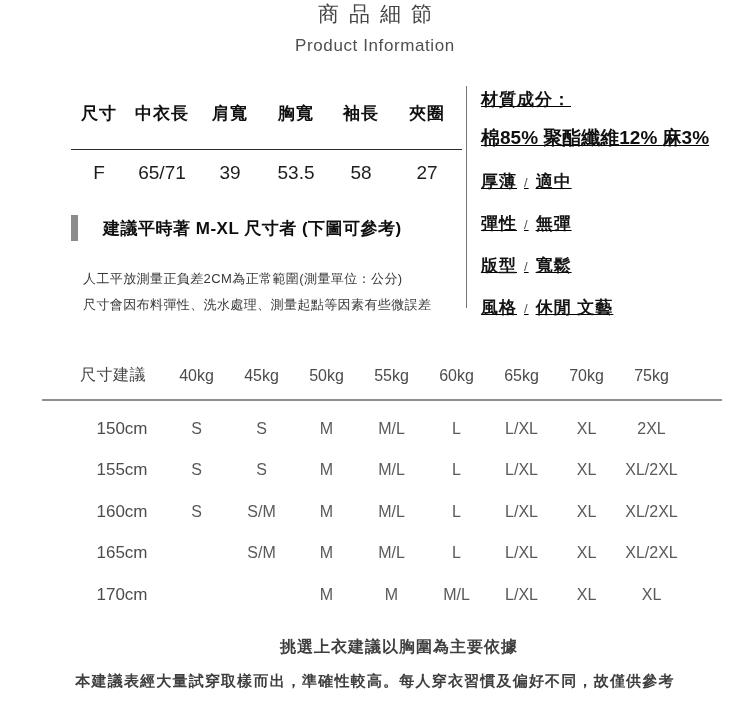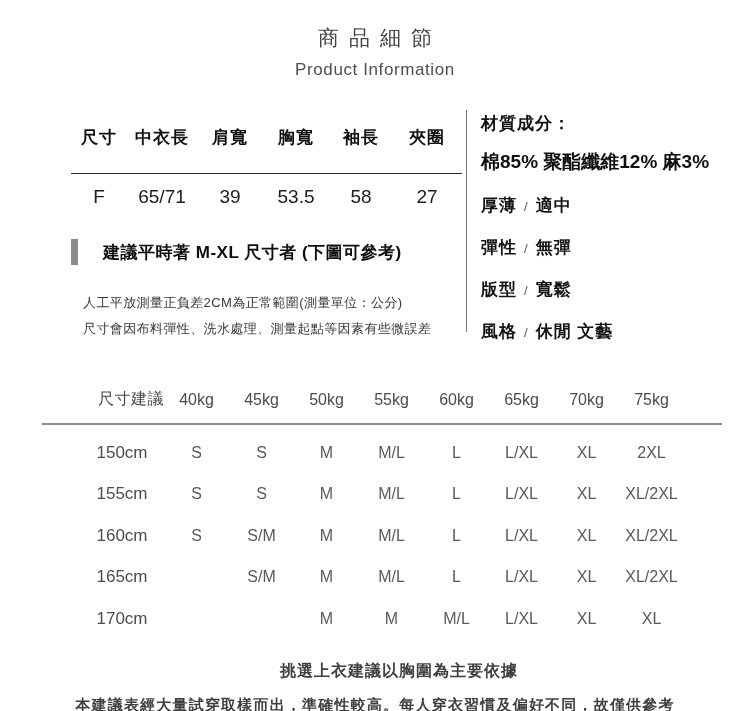--- a/index.html
+++ b/index.html
@@ -1,28 +1,28 @@
 <!DOCTYPE html>
 <html><head>
 <meta charset="utf-8">
 <style>
   * { margin:0; padding:0; box-sizing:border-box; }
   body { background:#fff; font-family:"Liberation Sans","DejaVu Sans",sans-serif; }
   .page { position:relative; width:750px; height:711px; background:#ffffff; overflow:hidden; }
 
   
-  .header { padding-top:24px; text-align:center; }
+  .header { text-align:center; }
   .title-zh { font-size:21px; font-weight:500; color:#454545; letter-spacing:10px; margin-left:10px; }
   .title-en { margin-top:8px; font-size:17px; color:#4f4f4f; letter-spacing:0.6px; }
 
   
   .info-section { display:flex; margin-top:30px; align-items:flex-start; }
   .left-col { width:466px; padding-left:71px; }
   .v-divider { width:1px; height:222px; background:#767676; flex:none; }
-  .right-col { flex:1; padding-left:14px; }
+  .right-col { flex:1; padding-left:14px;text-decoration:underline; }
 
   
   .measure-head, .measure-vals { display:grid; grid-template-columns:56px 70px 66px 66px 64px 68px; width:391px; }
   .measure-head { padding-top:16px; padding-bottom:24px; border-bottom:1px solid #2b2b2b; }
   .measure-head .cell { font-size:17px; font-weight:700; color:#101010; text-align:center; letter-spacing:1px; }
   .measure-vals { padding-top:12px; }
   .measure-vals .cell { font-size:19px; color:#1d1d1d; text-align:center; }
 
   
   .suggestion { margin-top:31px; display:flex; align-items:center;gap:14px; }
@@ -37,21 +37,21 @@
   .material-title { padding-top:2px; font-size:17px; font-weight:700; color:#101010; letter-spacing:1px; }
   .material-comp { margin-top:14px; font-size:19px; font-weight:700; color:#101010; white-space:nowrap; }
   .attr-list { margin-top:6px; }
   .attr-row { margin-top:19px; font-size:17px; font-weight:600; color:#141414; letter-spacing:1px; }
   .attr-slash { font-size:13px; color:#555; margin:0 7px; font-weight:400; }
 
   
   .size-chart { margin-top:46px; }
   .chart-grid { display:grid; grid-template-columns:84px repeat(8,65px); padding-left:80px; align-items:center; }
   .chart-head .cell { font-size:16px; color:#4c4c4c; text-align:center; }
-  .chart-head .corner { text-align:right; font-size:16px; color:#474747; letter-spacing:0.5px; }
+  .chart-head .corner { text-align:left; font-size:16px; color:#474747; letter-spacing:0.5px; }
   .chart-rule { margin:13px 28px 0 42px; border-top:2px solid #8f8f8f; }
   .chart-rows { margin-top:7px; }
   .chart-row { height:41.5px; }
   .chart-row .height-cell { font-size:17px; color:#4c4c4c; text-align:center; }
   .chart-row .cell { font-size:16px; color:#5a5a5a; text-align:center; }
 
   
   .footer { margin-top:21px; text-align:center; }
   .foot-line1 { font-size:16px; font-weight:700; color:#3f3f3f; letter-spacing:1px;padding-left:48px; }
   .foot-line2 { margin-top:14px; font-size:15px; font-weight:700; color:#3f3f3f; letter-spacing:1.2px; }

